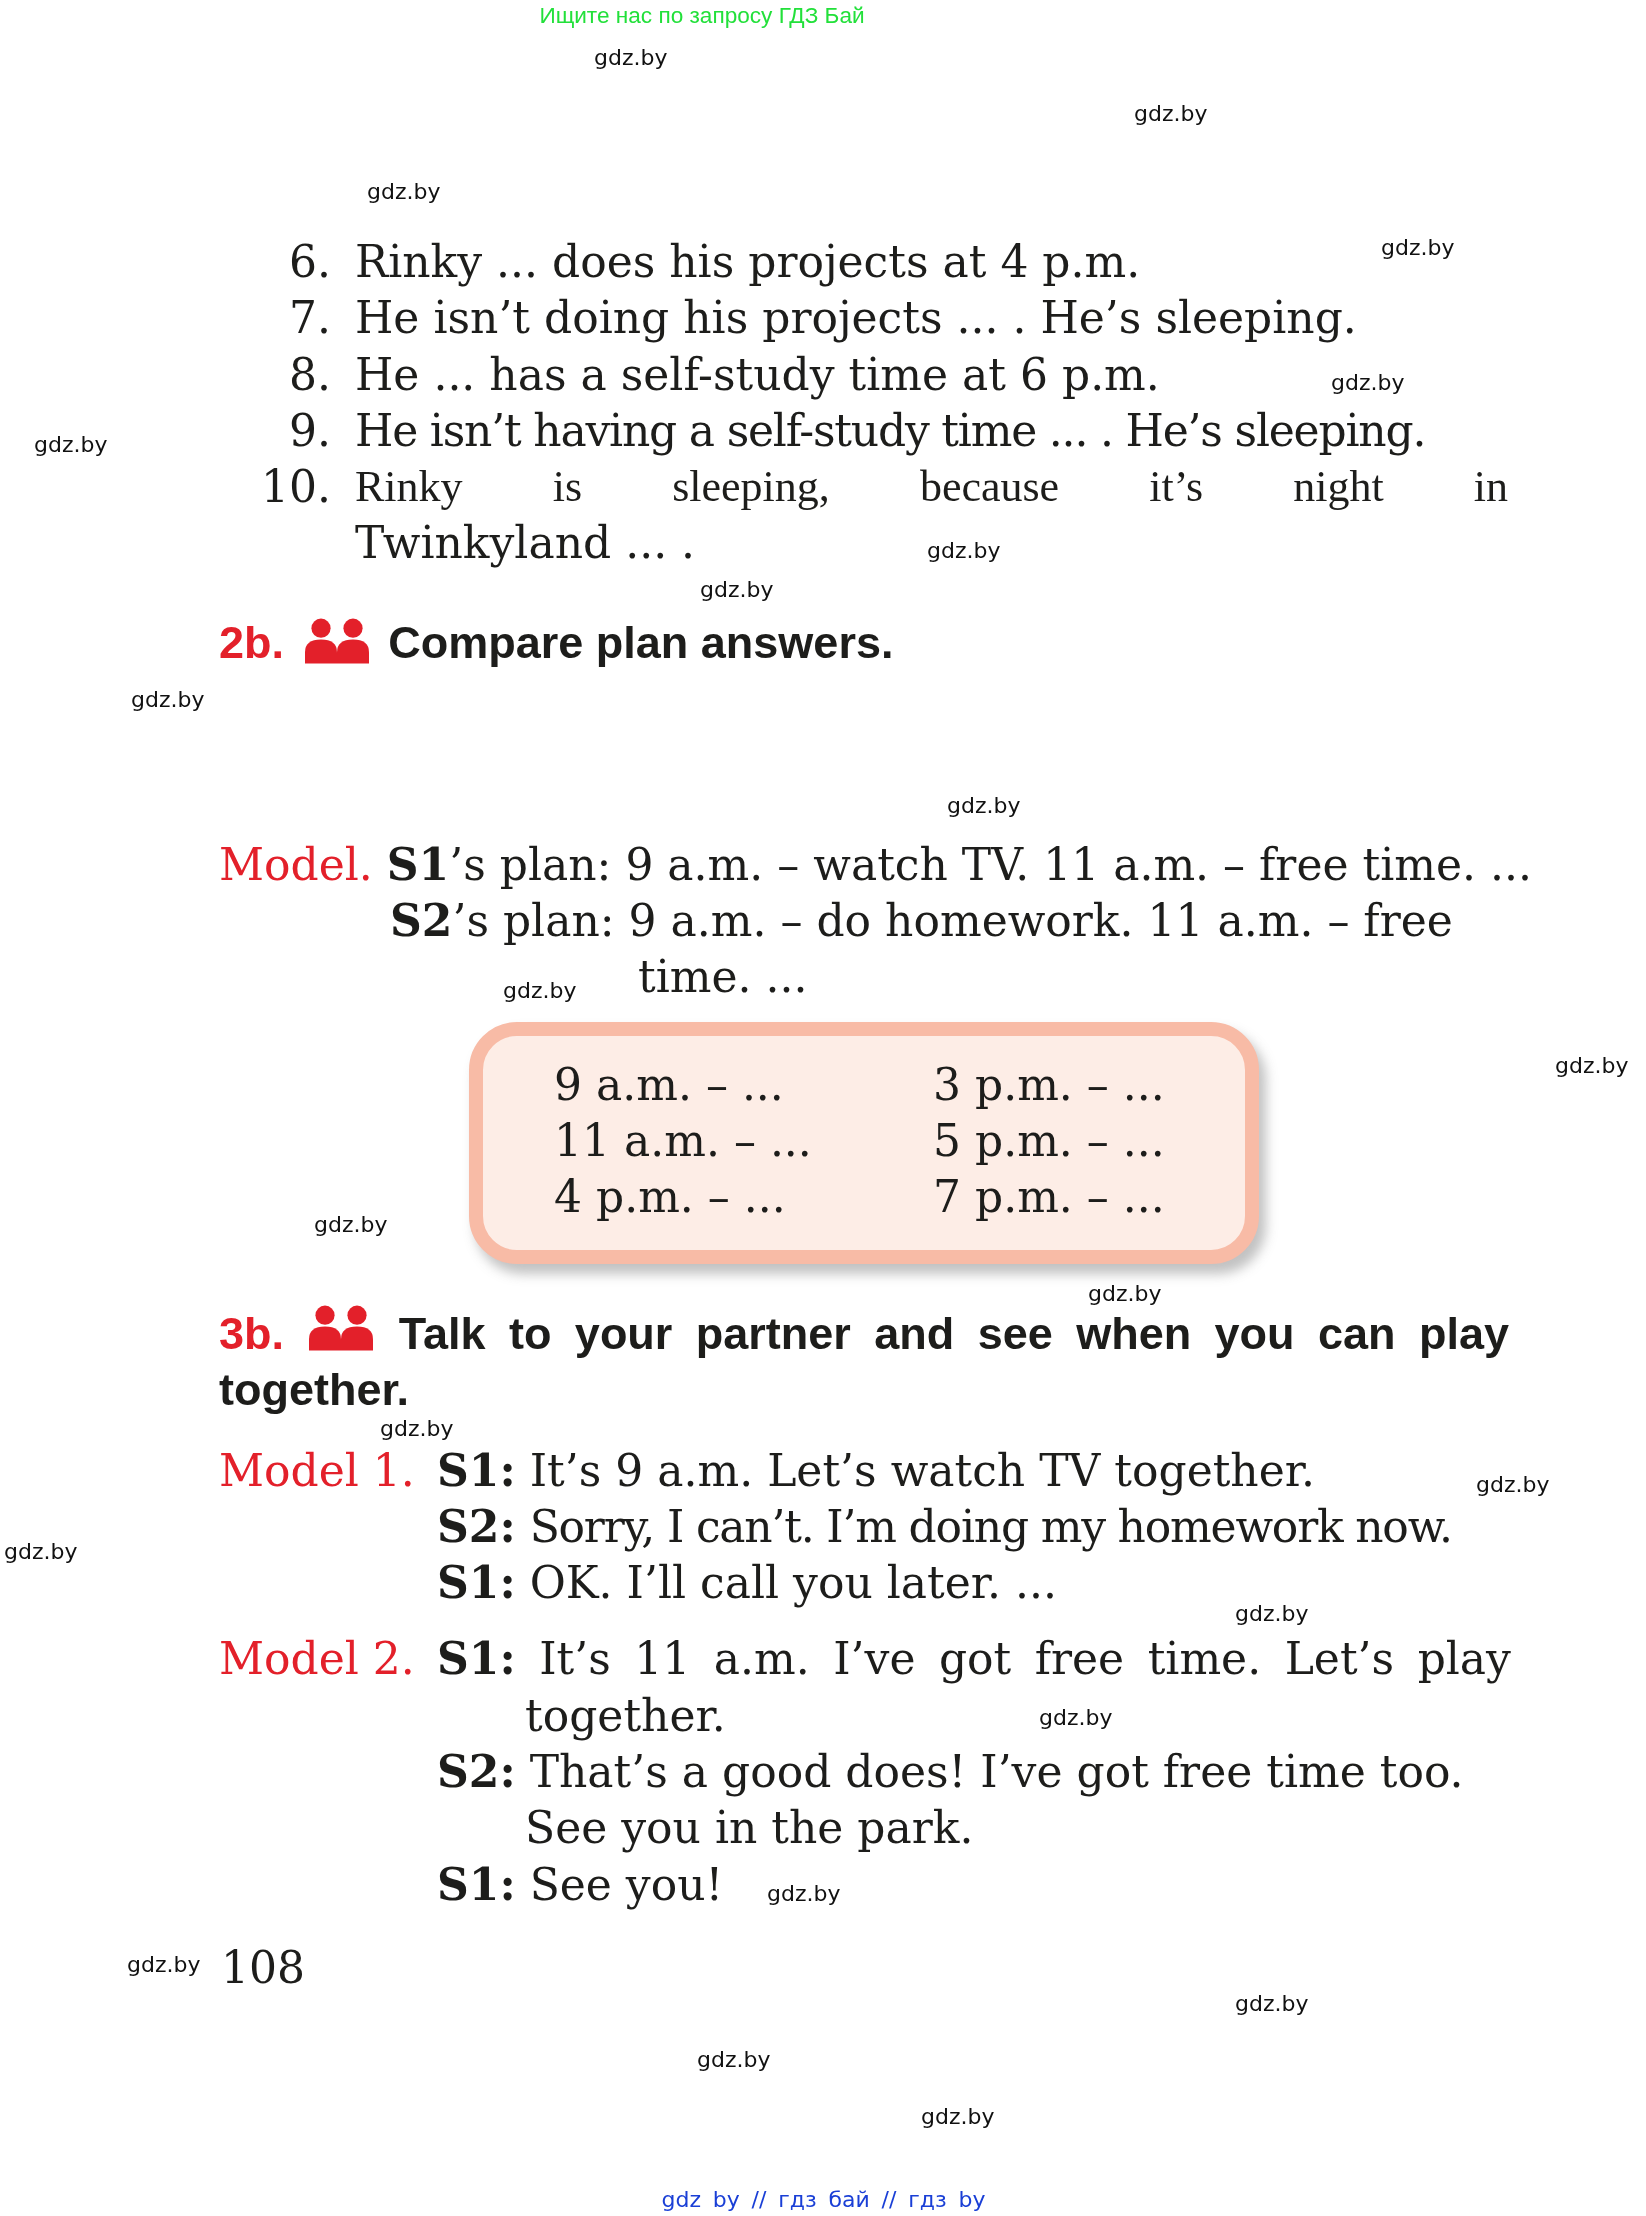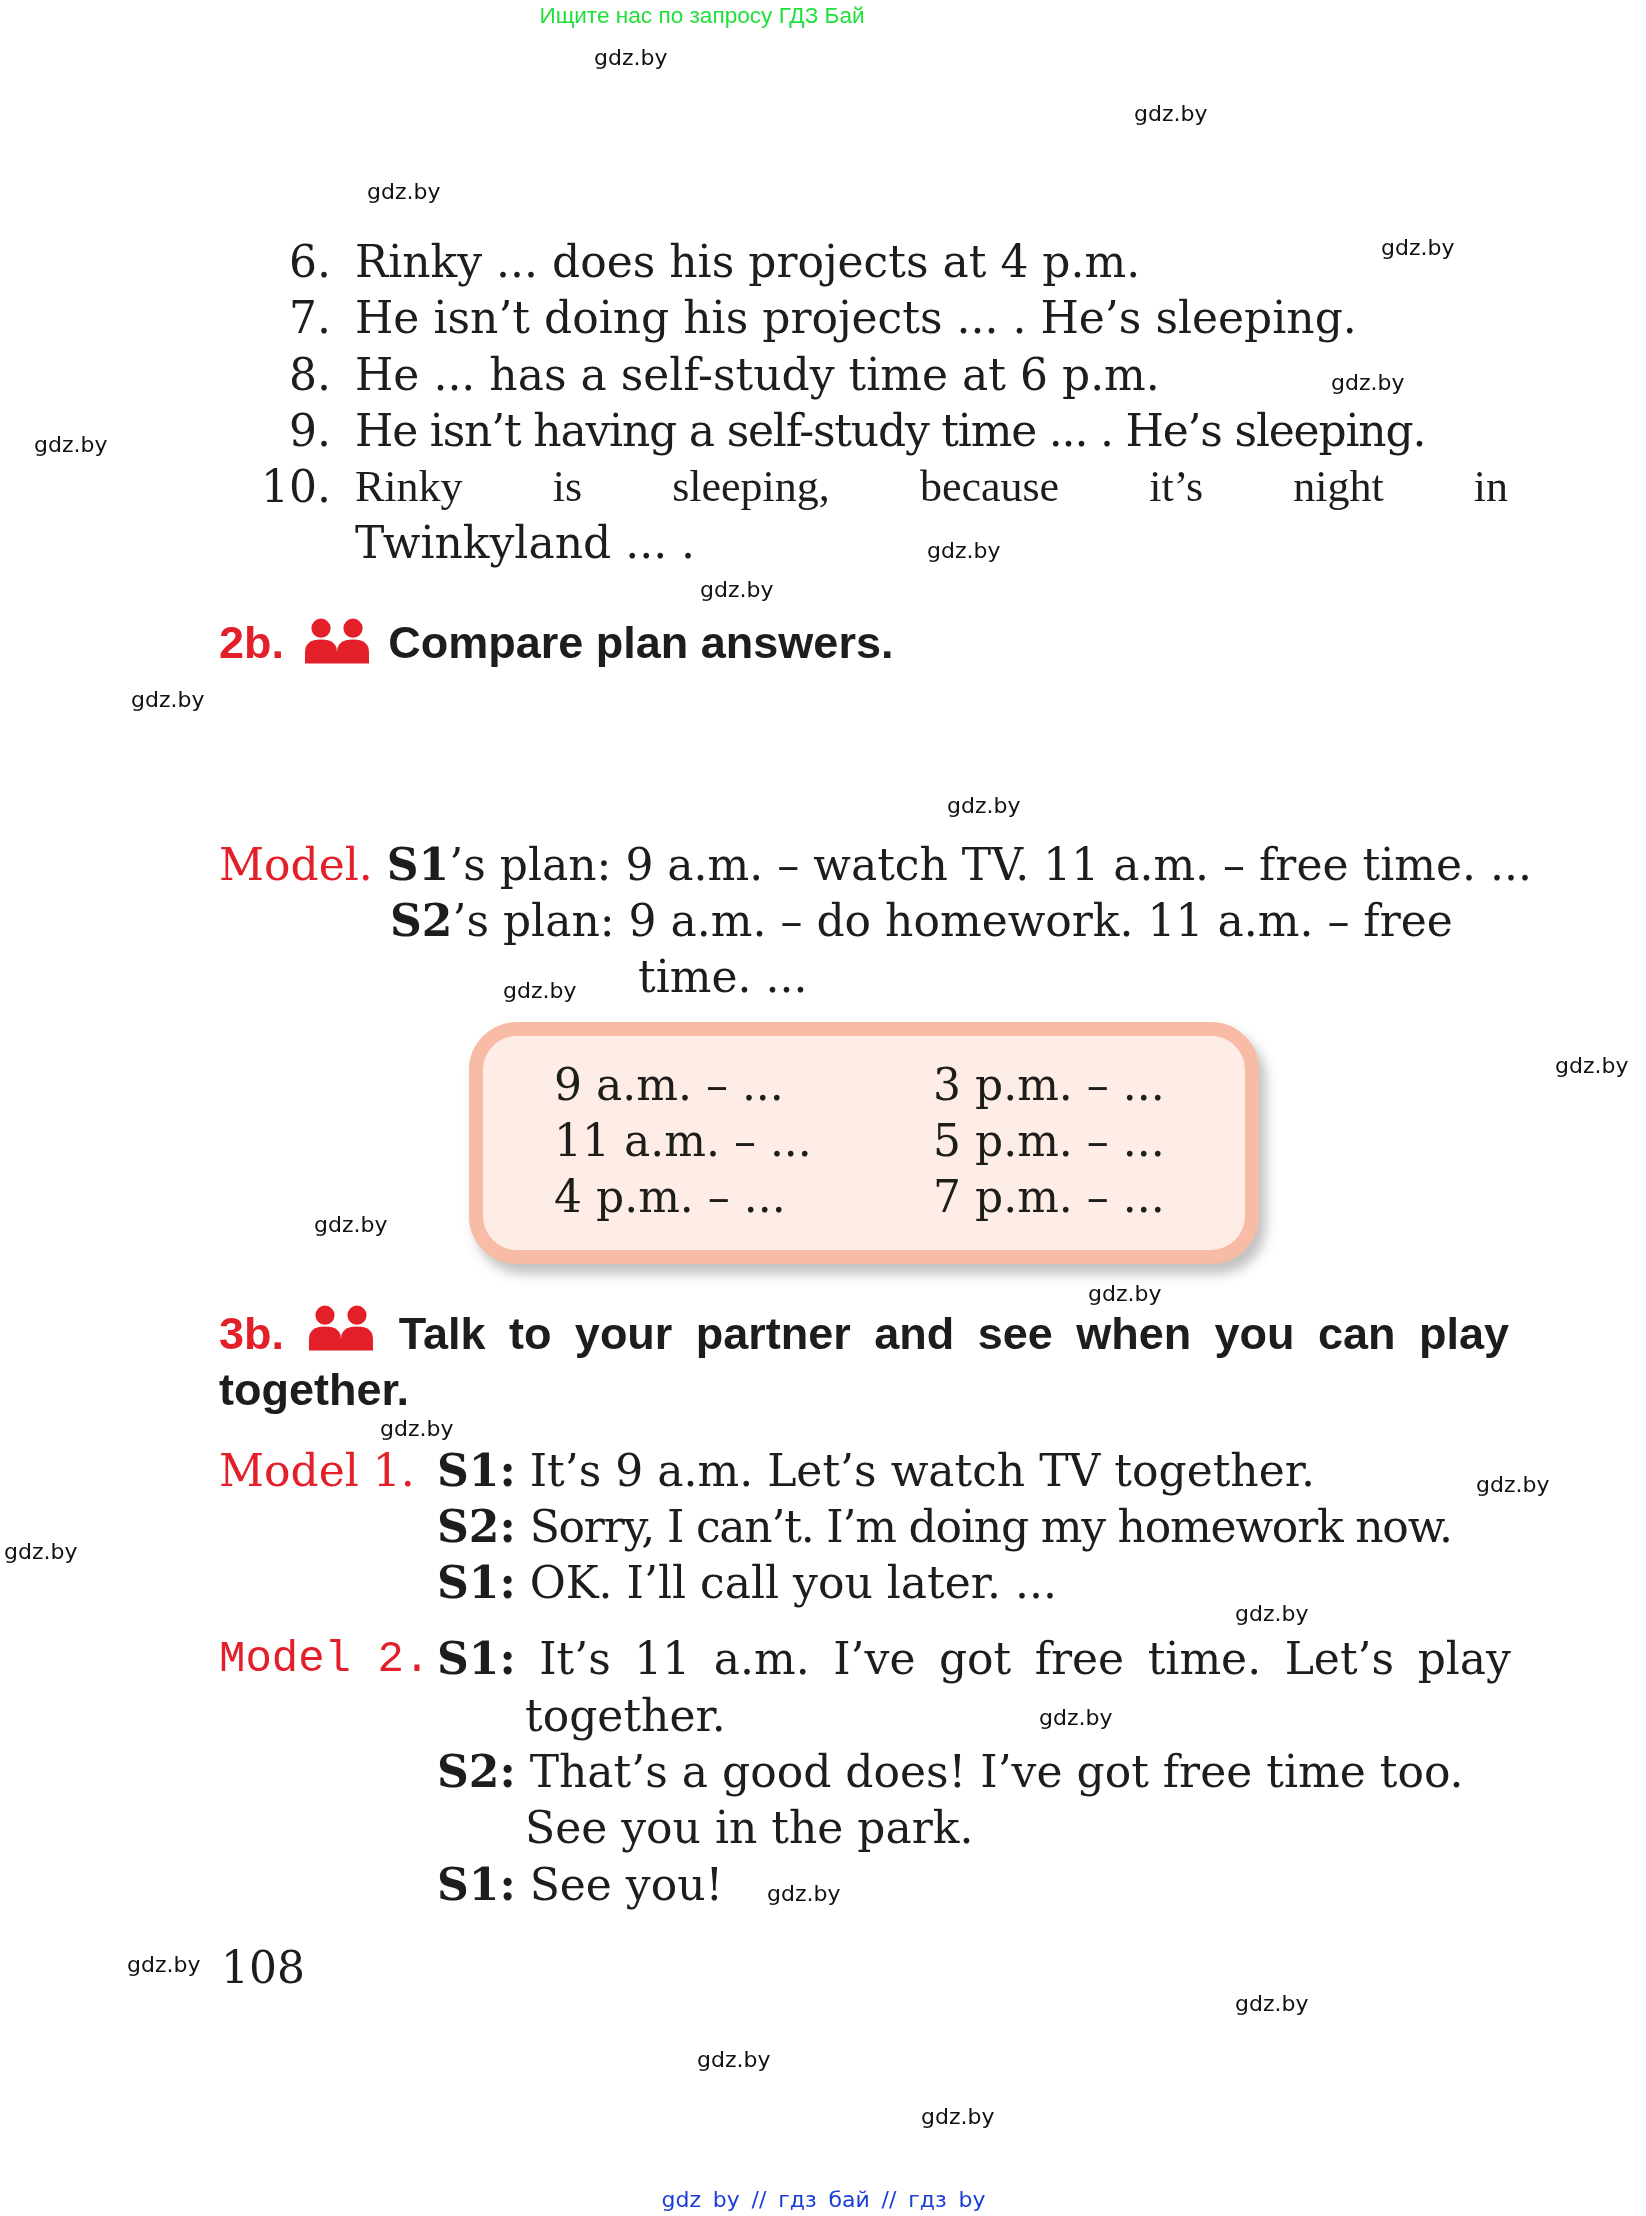--- a/index.html
+++ b/index.html
@@ -151,21 +151,21 @@
 </div>
 <div class="abs serif" style="top:1499px;left:437px;">
   <span class="bold">S2:</span>
   <span style="letter-spacing:-1.2px;">Sorry, I can’t. I’m doing my homework now.</span>
 </div>
 <div class="abs serif" style="top:1555px;left:437px;">
   <span class="bold">S1:</span>
   <span>OK. I’ll call you later. ...</span>
 </div>
 
-<div class="abs serif red" style="top:1631px;left:219px;font-family:Liberation Mono, monospace;">Model 2.</div>
+<div class="abs serif red" style="top:1631px;left:219px;">Model 2.</div>
 <div class="abs serif" style="top:1631px;left:437px;width:1074px;">
   <div class="justify">
     <span class="bold">S1:</span>
     <span>It’s</span>
     <span>11</span>
     <span>a.m.</span>
     <span>I’ve</span>
     <span>got</span>
     <span>free</span>
     <span>time.</span>

